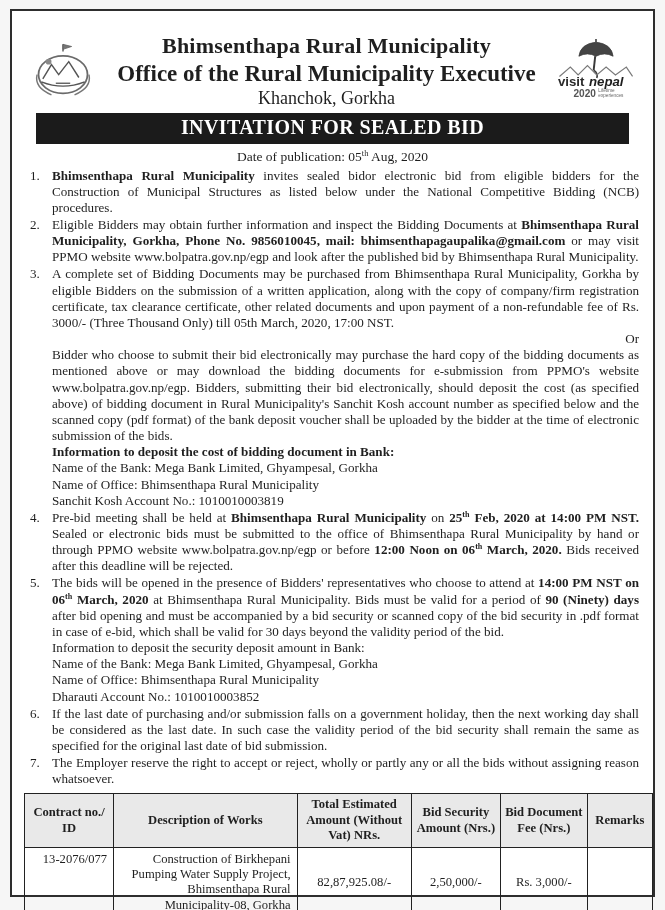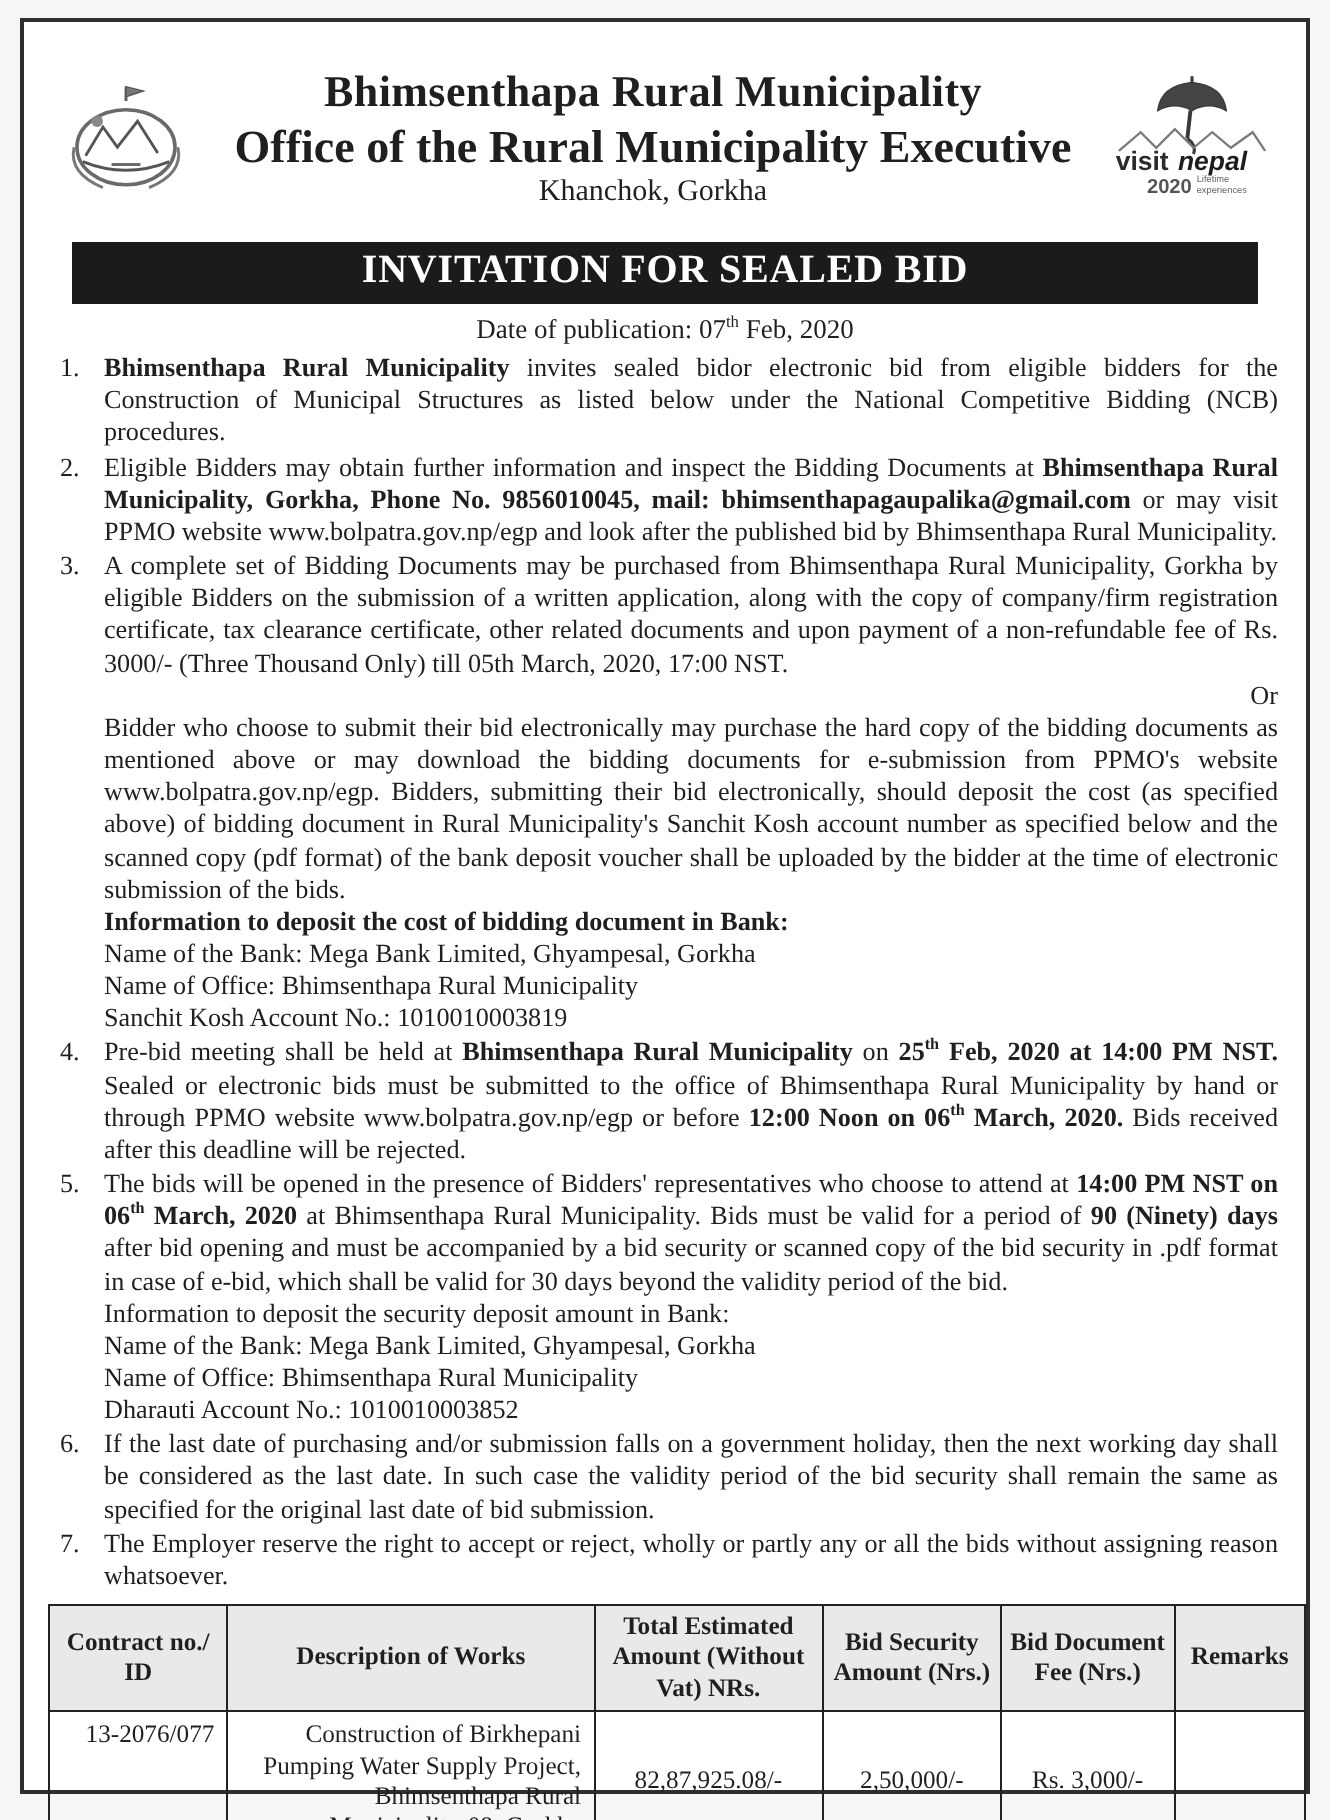--- a/index.html
+++ b/index.html
@@ -18,24 +18,24 @@
     background:#ffffff; border:2.5px solid var(--page-border);
     padding:20px 6px 0 6px;
   }
   
   .hdr{display:flex; align-items:center; padding:3px 8px 1px 8px;}
   .logo-left{width:74px; height:62px; flex:none; display:flex; align-items:center; justify-content:center;}
   .logo-right{width:86px; height:70px; flex:none; display:flex; align-items:flex-start; justify-content:center;}
   .hdr-text{flex:1; text-align:center; line-height:1.12;}
   .org{font-size:22px; font-weight:bold; letter-spacing:0.2px;}
   .office{font-size:23px; font-weight:bold; margin-top:2px;}
-  .loc{font-size:15px; margin-top:2px;text-align:center;}
+  .loc{font-size:18px; margin-top:2px;text-align:center;}
   
   .banner{
-    margin:15px 18px 0 18px; background:var(--banner-bg); color:var(--banner-text);
+    margin:3px 18px 0 18px; background:var(--banner-bg); color:var(--banner-text);
     text-align:center; font-size:20px; font-weight:bold; letter-spacing:0.4px;
     padding:3px 0 5px 0;
   }
   .pubdate{text-align:center; font-size:13.5px; margin-top:5px;}
   
   .list{margin:3px 8px 0 12px; font-size:13.1px; line-height:1.235;}
   .item{display:flex; margin-top:1px;}
   .num{width:22px; flex:none;}
   .ibody{flex:1;}
   .para{text-align:justify;}
@@ -101,21 +101,21 @@
         <text x="46" y="64" font-family="Liberation Sans, sans-serif" font-size="17" font-weight="bold" font-style="italic" fill="#1d1d1d">nepal</text>
         <text x="26" y="79" font-family="Liberation Sans, sans-serif" font-size="13" font-weight="bold" fill="#555">2020</text>
         <text x="58" y="72" font-family="Liberation Sans, sans-serif" font-size="6" fill="#666">Lifetime</text>
         <text x="58" y="79" font-family="Liberation Sans, sans-serif" font-size="6" fill="#666">experiences</text>
       </svg>
     </div>
   </div>
 
   <div class="banner">INVITATION FOR SEALED BID</div>
 
-  <div class="pubdate"><span>Date of publication: 07</span><sup>th</sup><span> Feb, 2020</span></div>
+  <div class="pubdate"><span>Date of publication: 05</span><sup>th</sup><span> Aug, 2020</span></div>
 
   <div class="list">
       <div class="item">
         <div class="num">1.</div>
         <div class="ibody">
           <div class="para justify"><span class="b">Bhimsenthapa Rural Municipality</span><span> invites sealed bidor electronic bid from eligible bidders for the Construction of Municipal Structures as listed below under the National Competitive Bidding (NCB) procedures.</span></div>
         </div>
       </div>
       <div class="item">
         <div class="num">2.</div>

